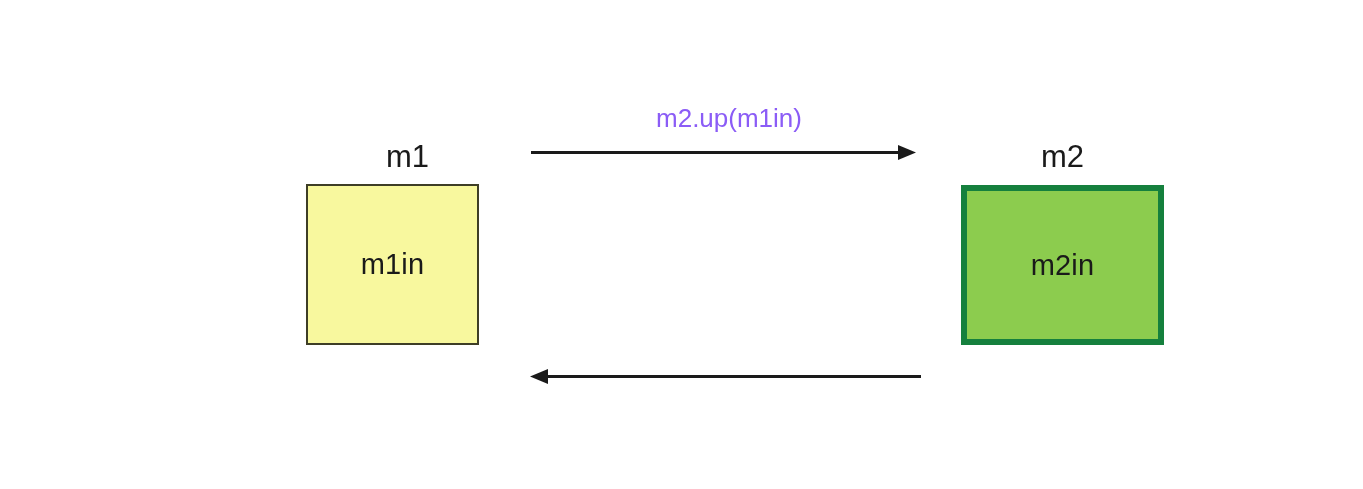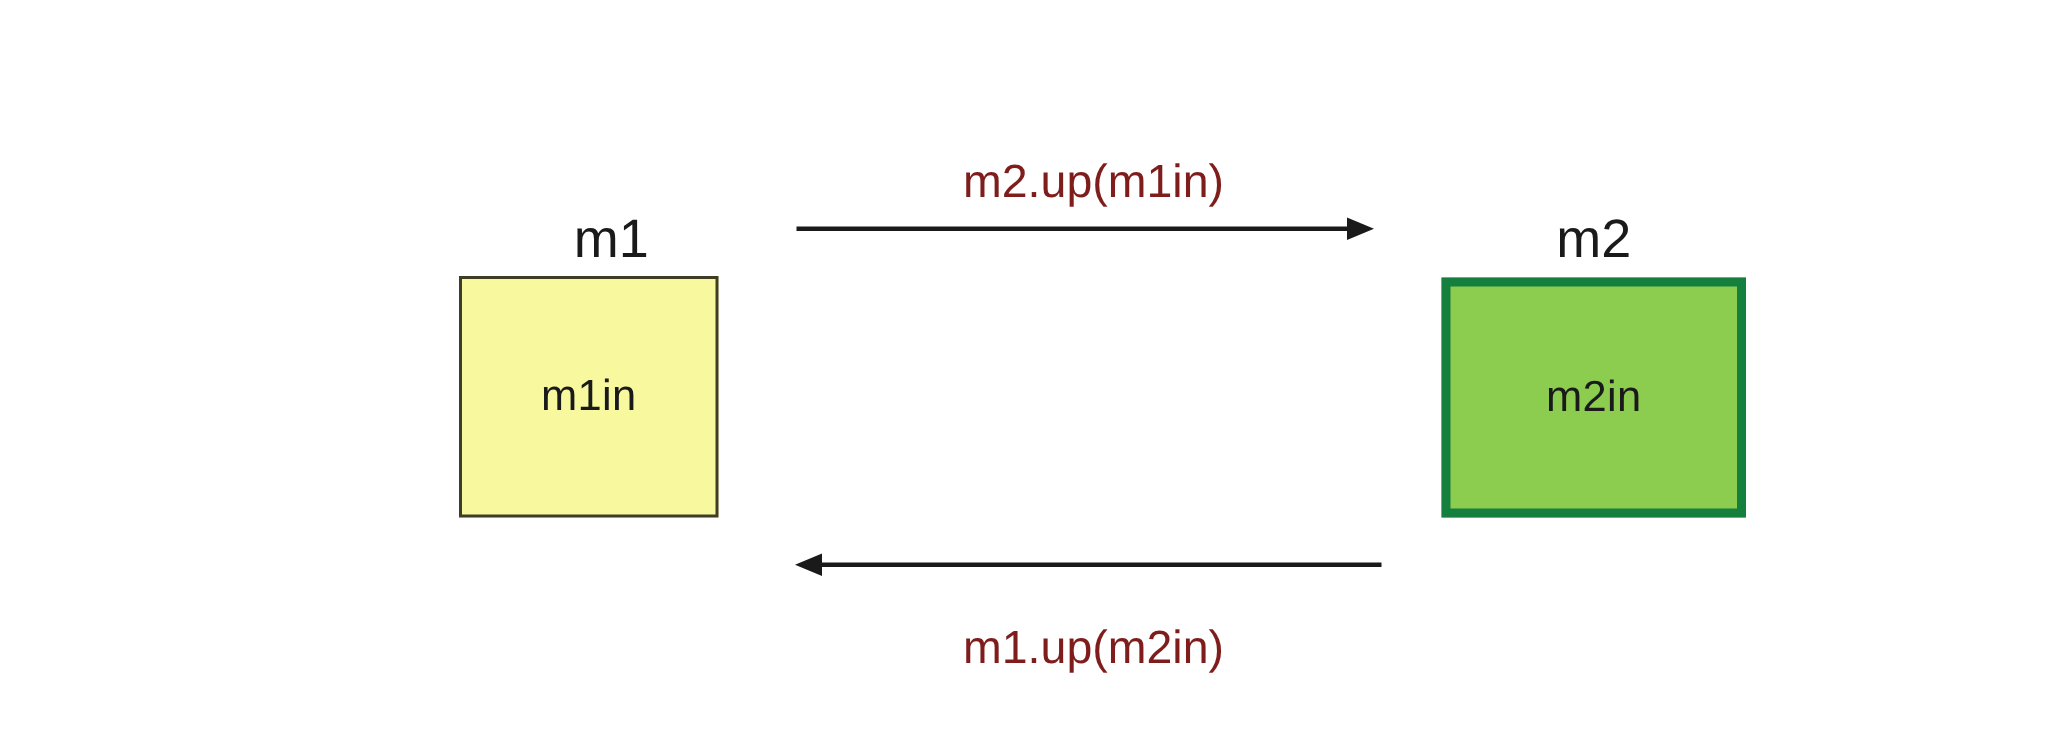--- a/index.html
+++ b/index.html
@@ -44,21 +44,21 @@
     top: 185px;
     width: 203px;
     height: 160px;
     background: #8ccc4e;
     border: 6px solid #15803d;
   }
 
   
   .box-title {
     position: absolute;
-    font-size: 36px;
+    font-size: 31px;
     color: #1a1a1a;
     line-height: 1;
     text-align: center;
     white-space: nowrap;
   }
   #label-m1 {
     left: 306px;
     width: 203px;
     top: 141px;
   }
@@ -74,22 +74,22 @@
     left: 0;
     top: 0;
     width: 1363px;
     height: 489px;
     pointer-events: none;
   }
 
   
   .arrow-label {
     position: absolute;
-    font-size: 31px;
-    color: #7f1d1d;
+    font-size: 26px;
+    color: #8b5cf6;
     line-height: 1;
     text-align: center;
     white-space: nowrap;
   }
   #label-top-arrow {
     left: 529px;
     width: 400px;
     top: 105px;
   }
   #label-bottom-arrow {
@@ -123,15 +123,14 @@
   <div class="module-box" id="box-m1">
     <span class="box-inner-label">m1in</span>
   </div>
 
   <div class="module-box" id="box-m2">
     <span class="box-inner-label">m2in</span>
   </div>
 
   <div class="arrow-label" id="label-top-arrow">m2.up(m1in)</div>
 
-  <div class="arrow-label" id="label-bottom-arrow">m1.up(m2in)</div>
 
 </div>
 
 </body></html>

